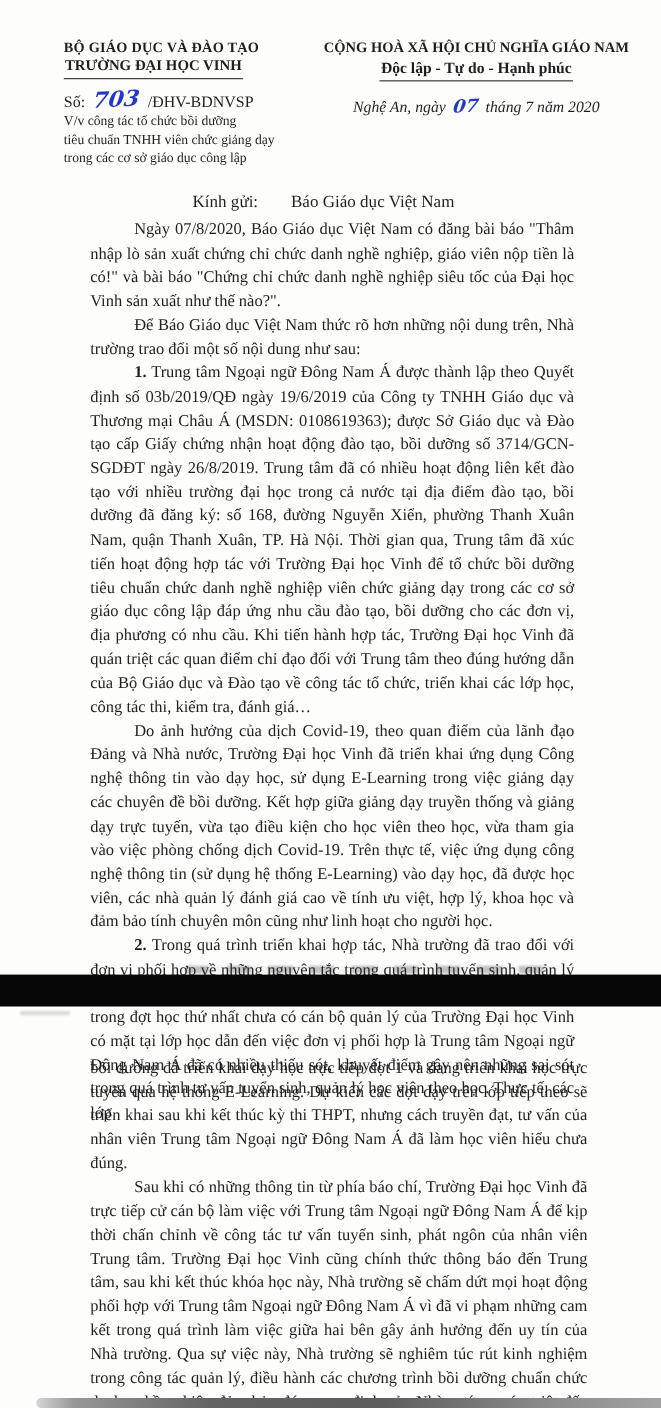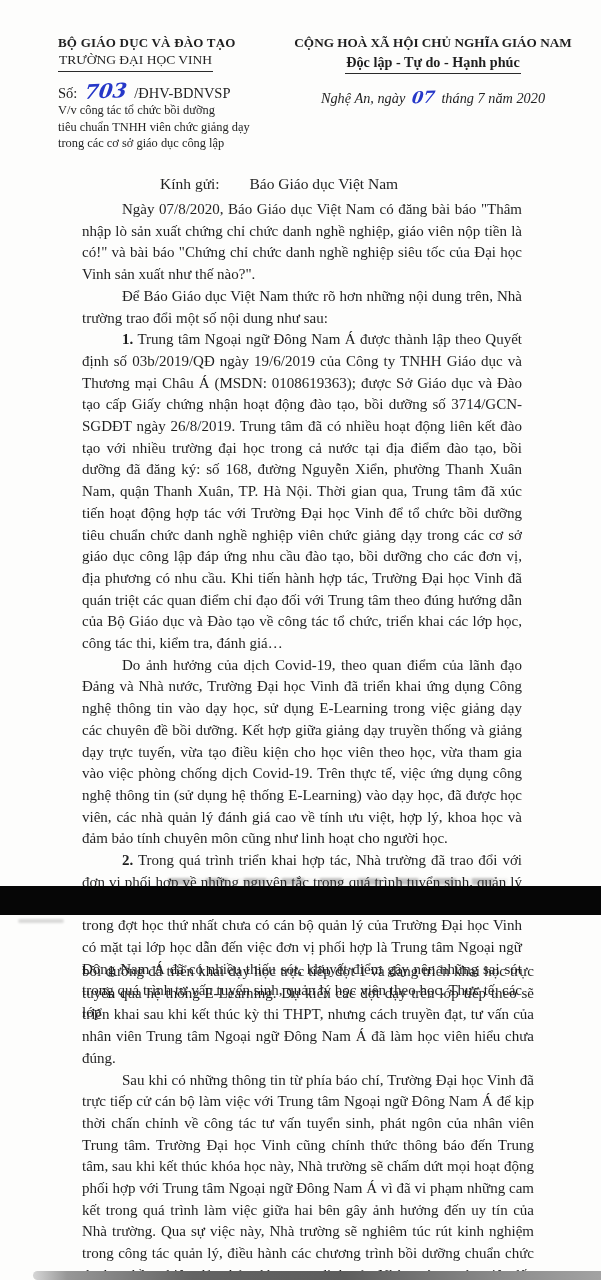--- a/index.html
+++ b/index.html
@@ -14,21 +14,21 @@
 
   
   .hdr-left {
     position: absolute; left: 58px; top: 34px; width: 258px;
   }
   .hdr-right {
     position: absolute; left: 288px; top: 34px; width: 290px;
     text-align: center;
   }
   .org-line1 { font-size: 13px; font-weight: bold; line-height: 17px; letter-spacing: .2px; }
-  .org-line2 { font-size: 13.5px; font-weight: normal; line-height: 18px; }
+  .org-line2 { font-size: 13.5px; font-weight: bold; line-height: 18px; }
   .org-line2 .u, .motto .u {
     display: inline-block; padding: 0 1px 2px 1px;
     border-bottom: 1.4px solid #2a2a2a;
   }
   .nat-title { font-size: 13.2px; font-weight: bold; line-height: 17px; }
   .motto { font-size: 14.2px; font-weight: bold; line-height: 18px; margin-top: 2px; }
   .num-line { margin-top: 13px; font-size: 14.5px; white-space: nowrap; }
   .date-line { margin-top: 16px; font-size: 14.3px; font-style: italic; white-space: nowrap; }
   .hand {
     display: inline-block;
@@ -39,21 +39,21 @@
   }
   .hand-no { font-size: 20px; margin: 0 4px; line-height: 10px; }
   .hand-day { font-size: 16.5px; margin: 0 3px; line-height: 10px; }
   .subject { font-size: 12.4px; line-height: 16.5px; }
 
   
   .kinh-gui {
     position: absolute; left: 160px; top: 175px;
     font-size: 15.5px; white-space: nowrap;
   }
-  .kinh-gui .label { margin-right: 26px; }
+  .kinh-gui .label { margin-right: 26px; margin-left: 15px; }
 
   
   .body1 { position: absolute; left: 82px; top: 199px; width: 440px; }
   .body2 { position: absolute; left: 82px; top: 961px; width: 452px; }
   .para {
     margin: 0; text-align: justify; text-indent: 40px;
     font-size: 15px; line-height: 21.7px;
     color: var(--ink, #1f1f1f);
   }
   .para .lead { font-weight: bold; }

